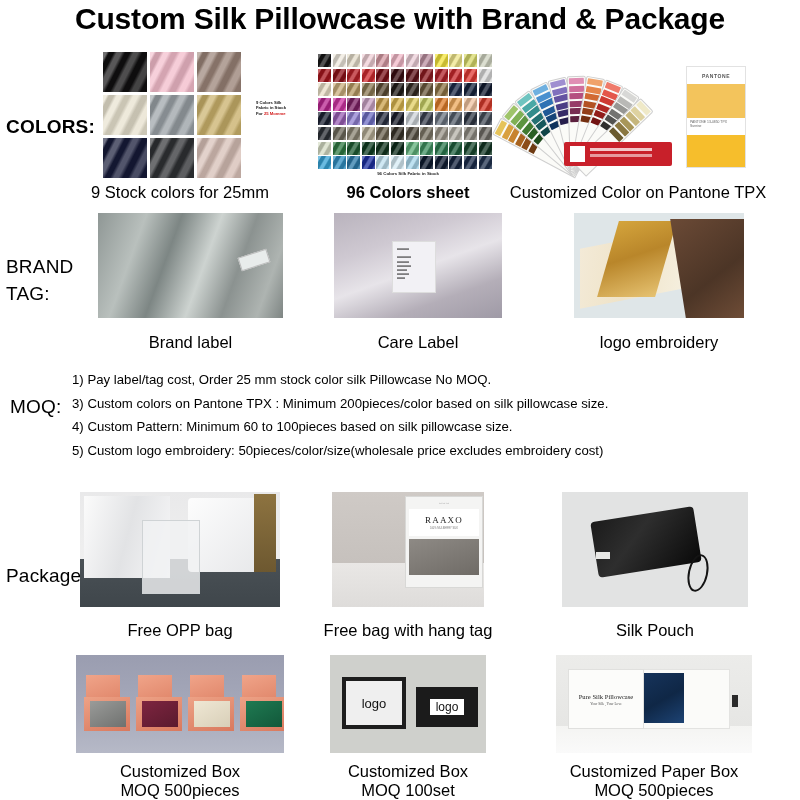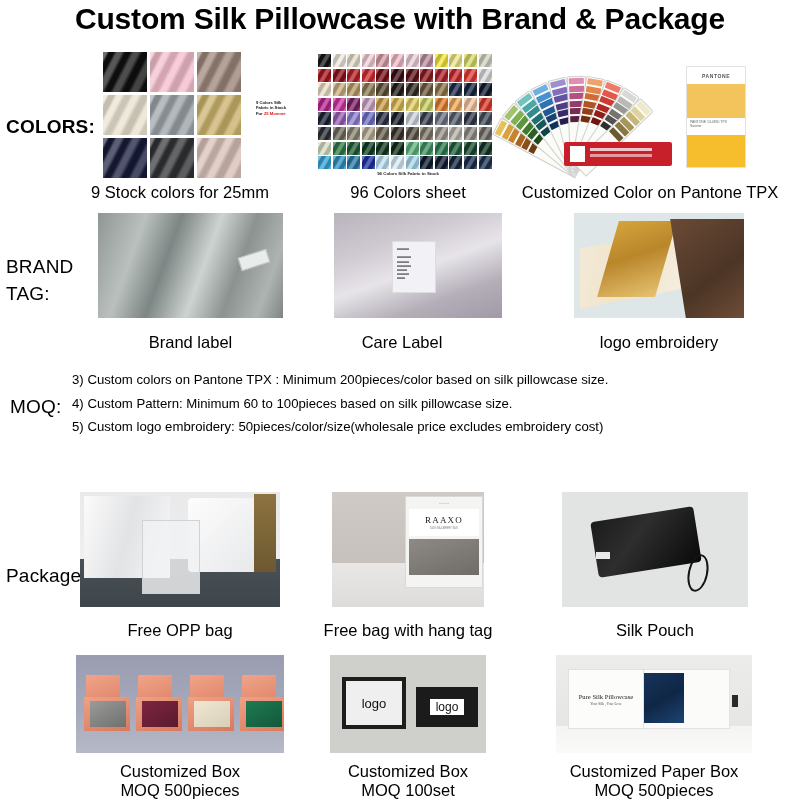--- a/index.html
+++ b/index.html
@@ -180,21 +180,21 @@
         <div class="c96" style="background: rgb(214, 236, 245);"></div>
         <div class="c96" style="background: rgb(169, 216, 236);"></div>
         <div class="c96" style="background: rgb(13, 26, 46);"></div>
         <div class="c96" style="background: rgb(17, 29, 51);"></div>
         <div class="c96" style="background: rgb(22, 37, 63);"></div>
         <div class="c96" style="background: rgb(27, 44, 74);"></div>
         <div class="c96" style="background: rgb(32, 50, 79);"></div>
       </div>
     <div class="sheetcap" style="left:7px;top:123px;">96 Colors Silk Fabric in Stock</div>
   </div>
-  <div class="cap" style="left:312px;top:183px;width:192px;">96 Colors sheet</div>
+  <div class="cap" style="left:312px;top:183px;width:192px;font-weight:bold;">96 Colors sheet</div>
 
   <div class="fanwrap" style="left:528px;top:48px;width:260px;height:130px;">
     <div id="fan">
         <div class="blade" style="transform: rotate(-62deg);">
           <i style="background: rgb(230, 195, 90);"></i>
           <i style="background: rgb(217, 160, 63);"></i>
           <i style="background: rgb(199, 131, 47);"></i>
           <i style="background: rgb(168, 99, 31);"></i>
           <i style="background: rgb(140, 77, 24);"></i>
           <i style="background: rgb(110, 58, 18);"></i>
@@ -276,54 +276,55 @@
     <div class="pcard" style="left:158px;top:18px;width:58px;">
       <div class="phead">PANTONE</div>
       <div class="pband"></div>
       <div class="pmid">
         <span>PANTONE 13-0850 TPX</span><br>
         <span>Sunrise</span>
       </div>
       <div class="pband2"></div>
     </div>
   </div>
-  <div class="cap" style="left:508px;top:183px;width:284px;">Customized Color on Pantone TPX</div>
+  <div class="cap" style="left:496px;top:183px;width:284px;">Customized Color on Pantone TPX</div>
 
   <div class="rowlabel" style="left:6px;top:256px;">BRAND</div>
   <div class="rowlabel" style="left:6px;top:283px;">TAG:</div>
 
   <div class="ph" style="left:98px;top:213px;width:185px;height:105px;
        background:linear-gradient(110deg,#8f9795 0%,#b9c0bd 22%,#7d8684 38%,#cdd3d0 56%,#8b9290 72%,#aeb4b1 88%,#7e8583 100%);">
     <div class="lbl" style="right:14px;top:40px;width:28px;height:12px;transform:rotate(-18deg);
          background:#e8eceb;"></div>
   </div>
   <div class="cap" style="left:98px;top:333px;width:185px;">Brand label</div>
 
   <div class="ph" style="left:334px;top:213px;width:168px;height:105px;
        background:linear-gradient(160deg,#b9b3bd 0%,#cfc9d2 30%,#e7e4e9 52%,#b4aeb8 76%,#9f9aa6 100%);">
     <div class="lbl" style="left:58px;top:28px;width:42px;height:50px;background:#f2f1f5;border-color:#ddd;">
       <div style="padding:5px 4px 0;font-size:2.6px;line-height:4.2px;color:#444;">
         ▃▃▃▃▃▃<br>&nbsp;<br>▃▃▃▃▃▃▃<br>▃▃▃▃▃▃<br>▃▃▃▃▃▃▃<br>▃▃▃▃▃<br>▃▃▃▃▃▃<br>▃▃▃▃
       </div>
     </div>
   </div>
-  <div class="cap" style="left:318px;top:333px;width:168px;">Care Label</div>
+  <div class="cap" style="left:334px;top:333px;width:168px;">Care Label</div>
 
   <div class="ph" style="left:574px;top:213px;width:170px;height:105px;background:#dfe6e8;">
     <div style="position:absolute;left:6px;top:24px;width:120px;height:60px;transform:skewY(-11deg);
          background:linear-gradient(100deg,#f3ead7 0%,#efe3c8 40%,#f7f2e4 100%);"></div>
     <div style="position:absolute;left:34px;top:8px;width:58px;height:76px;transform:skewX(-16deg);
          background:linear-gradient(160deg,#d4a43c 0%,#b9862a 45%,#e6c271 100%);"></div>
     <div style="position:absolute;left:104px;top:6px;width:74px;height:99px;transform:skewX(9deg);
          background:linear-gradient(145deg,#6b4a36 0%,#4c3526 55%,#75513a 100%);"></div>
   </div>
   <div class="cap" style="left:574px;top:333px;width:170px;">logo embroidery</div>
 
   <div class="rowlabel" style="left:10px;top:396px;">MOQ:</div>
   <div class="moqlist" id="moqlist">
+      <div>1) Pay label/tag cost, Order 25 mm stock color silk Pillowcase No MOQ.</div>
       <div>3) Custom colors on Pantone TPX : Minimum 200pieces/color based on silk pillowcase size.</div>
       <div>4) Custom Pattern: Minimum 60 to 100pieces based on silk pillowcase size.</div>
       <div>5) Custom logo embroidery: 50pieces/color/size(wholesale price excludes embroidery cost)</div>
     </div>
 
   <div class="rowlabel" style="left:6px;top:565px;">Package:</div>
 
   <div class="ph" style="left:80px;top:492px;width:200px;height:115px;
        background:linear-gradient(180deg,#e9e9ea 0%,#efefef 58%,#4a5156 58%,#3f464b 100%);">
     <div style="position:absolute;left:4px;top:4px;width:86px;height:82px;

